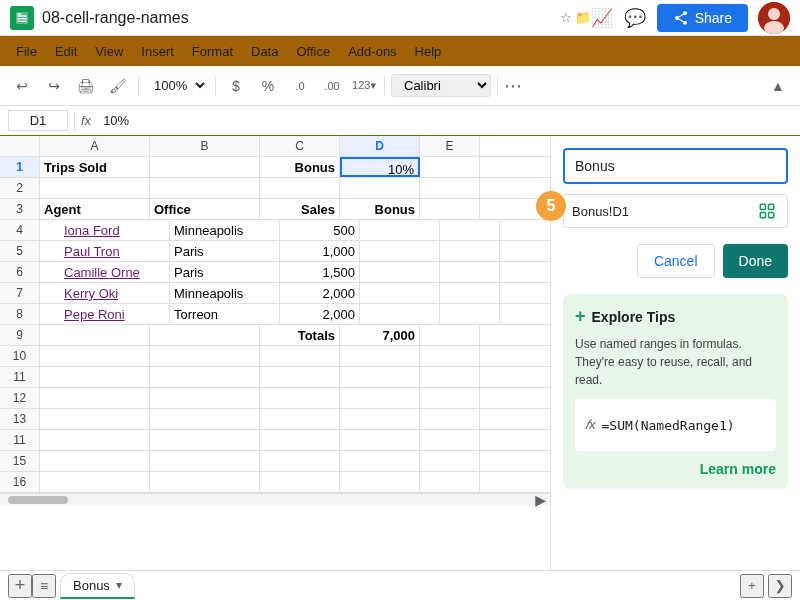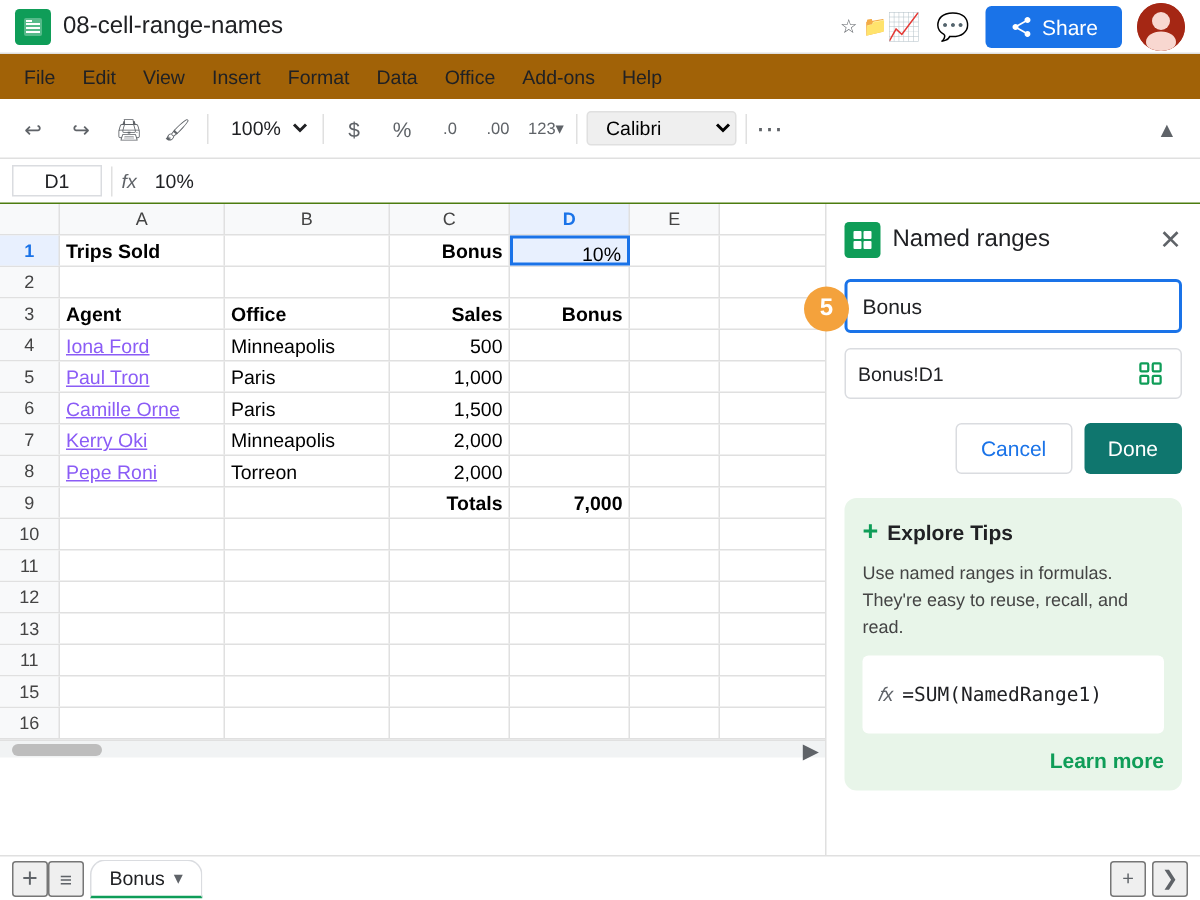--- a/index.html
+++ b/index.html
@@ -50,21 +50,21 @@
     .col-headers { display: flex; border-bottom: 1px solid #e0e0e0; }
     .row-num-col { width: 40px; min-width: 40px; background: #f8f9fa; border-right: 1px solid #e0e0e0; }
     .col-header { border-right: 1px solid #e0e0e0; background: #f8f9fa; text-align: center; font-size: 12px; color: #444; padding: 3px 0; font-weight: 400; }
     .col-header.active { background: #e8f0fe; color: #1a73e8; font-weight: 600; }
     .grid-row { display: flex; border-bottom: 1px solid #e0e0e0; height: 21px; }
     .row-num { width: 40px; min-width: 40px; background: #f8f9fa; border-right: 1px solid #e0e0e0; text-align: center; font-size: 12px; color: #444; line-height: 21px; }
     .row-num.active-row { background: #e8f0fe; color: #1a73e8; font-weight: 600; }
     .cell { border-right: 1px solid #e0e0e0; font-size: 13px; padding: 1px 4px; line-height: 19px; overflow: hidden; white-space: nowrap; }
     .cell.selected { background: #e8f0fe; border: 2px solid #1a73e8; }
     .cell.bold { font-weight: 700; }
-    .cell.link-color { color: #8b5cf6; text-decoration: underline; }
+    .cell.link-color { color: #701a75; text-decoration: underline; margin-left: 20px; }
     .cell.right-align { text-align: right; }
 
     
     .col-a { width: 110px; min-width: 110px; }
     .col-b { width: 110px; min-width: 110px; }
     .col-c { width: 80px; min-width: 80px; }
     .col-d { width: 80px; min-width: 80px; }
     .col-e { width: 60px; min-width: 60px; }
 
     
@@ -358,32 +358,20 @@
       <button style="margin-left:auto; background:transparent; border:none; cursor:pointer; color:#5f6368; font-size:14px;">▶</button>
     </div>
   </div>
 
   <div class="named-ranges-panel" style="position:relative;">
 
     <div class="step-badge badge-5" style="position:absolute; top:55px; left:-15px; z-index:10;">
       <span>5</span>
     </div>
 
-    <div class="panel-header">
-      <div class="panel-icon">
-        <svg width="16" height="16" viewBox="0 0 24 24" fill="white">
-            <rect x="3" y="3" width="8" height="8" rx="1"></rect>
-            <rect x="13" y="3" width="8" height="8" rx="1"></rect>
-            <rect x="3" y="13" width="8" height="8" rx="1"></rect>
-            <rect x="13" y="13" width="8" height="8" rx="1"></rect>
-          </svg>
-      </div>
-      <span class="panel-title">Named ranges</span>
-      <button class="panel-close">✕</button>
-    </div>
 
     <input class="name-input" type="text" value="Bonus" style="">
 
     <div class="range-input-row">
       <input class="range-input" type="text" value="Bonus!D1" style="">
       <div class="range-grid-icon">
         <svg width="18" height="18" viewBox="0 0 24 24" fill="#0f9d58">
             <rect x="3" y="3" width="7" height="7" rx="1" fill="none" stroke="#0f9d58" stroke-width="2"></rect>
             <rect x="14" y="3" width="7" height="7" rx="1" fill="none" stroke="#0f9d58" stroke-width="2"></rect>
             <rect x="3" y="14" width="7" height="7" rx="1" fill="none" stroke="#0f9d58" stroke-width="2"></rect>

